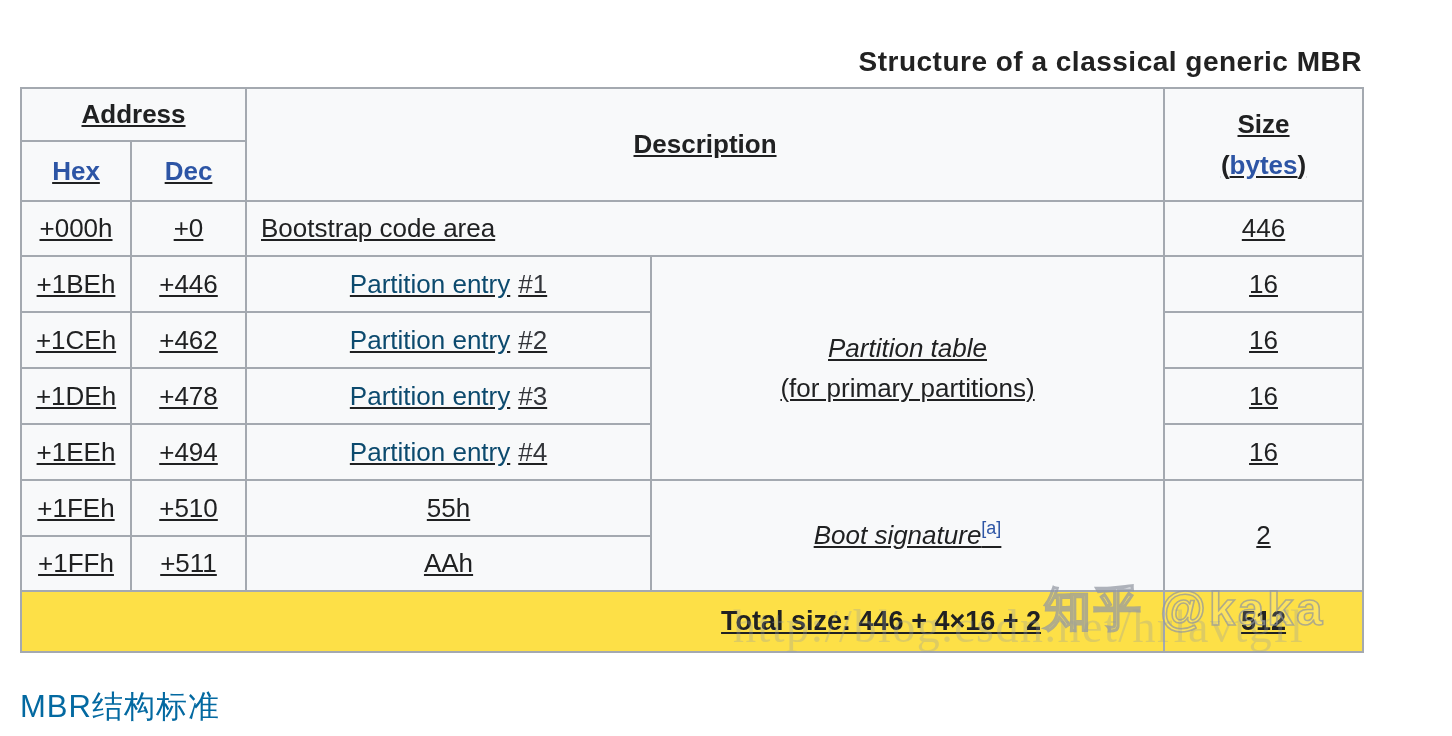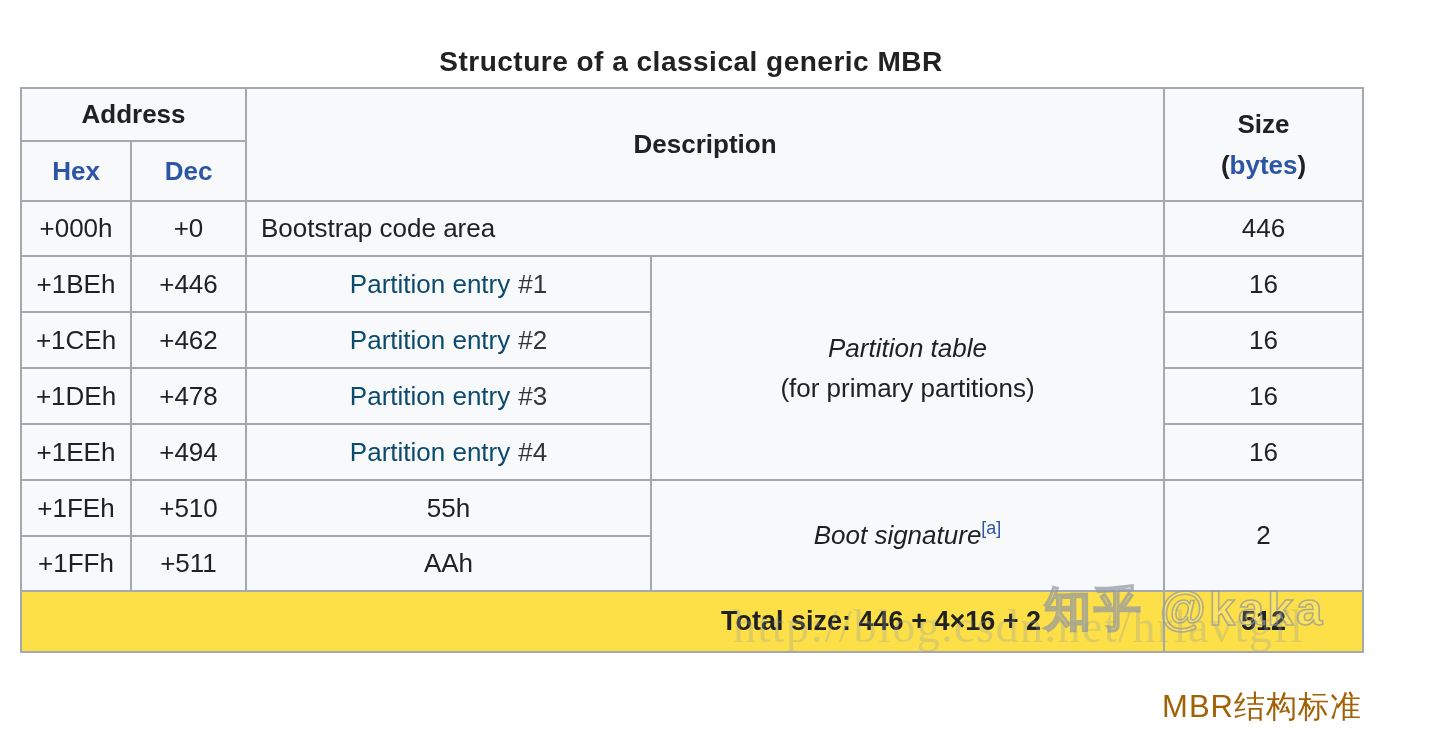--- a/index.html
+++ b/index.html
@@ -5,24 +5,24 @@
   * { margin: 0; padding: 0; box-sizing: border-box; }
   html, body { background: #ffffff; }
   body {
     width: 1452px; height: 736px;
     position: relative; overflow: hidden;
     font-family: "Liberation Sans", sans-serif;
     color: #202122;
   }
   .page-title {
     position: absolute; top: 46px; left: 20px; width: 1342px;
-    text-align: center; font-size: 28px; font-weight: bold; color: #222;
+    text-align: right; font-size: 28px; font-weight: bold; color: #222;
     letter-spacing: 0.5px;
   }
-  .mbr-table-wrap { position: absolute; top: 87px; left: 20px; }
+  .mbr-table-wrap { position: absolute; top: 87px; left: 20px; text-decoration: underline; }
   table.mbr {
     border-collapse: collapse; table-layout: fixed;
     width: 1342px; background: #f8f9fa; font-size: 26px;
   }
   table.mbr th, table.mbr td {
     border: 2px solid #a4a9b0;
     text-align: center; vertical-align: middle;
     padding: 4px 10px;
     font-weight: normal;
   }
@@ -34,21 +34,21 @@
   .entry-num { margin-left: 8px; color: #33353a; }
   .italic { font-style: italic; }
   .ref-sup { font-size: 18px; vertical-align: super; line-height: 0; }
   .two-line { line-height: 1.55; margin-top: 9px; }
   tr.total-row td {
     background: #fde047; font-weight: bold; font-size: 27px;
   }
   td.total-label-cell { text-align: right !important; padding-right: 122px !important; }
   .caption {
     position: absolute; top: 686px; left: 20px; width: 1342px;
-    text-align: right; font-size: 31px; color: #a16207;
+    text-align: left; font-size: 31px; color: #0369a1;
     letter-spacing: 1px;
   }
   .wm-zhihu {
     position: absolute; top: 578px; left: 1044px;
     font-size: 47px; font-weight: bold; letter-spacing: 3px;
     color: rgba(255,255,255,0.12);
     -webkit-text-stroke: 1.6px rgba(142,148,158,0.70);
     white-space: nowrap; pointer-events: none;
   }
   .wm-url {

